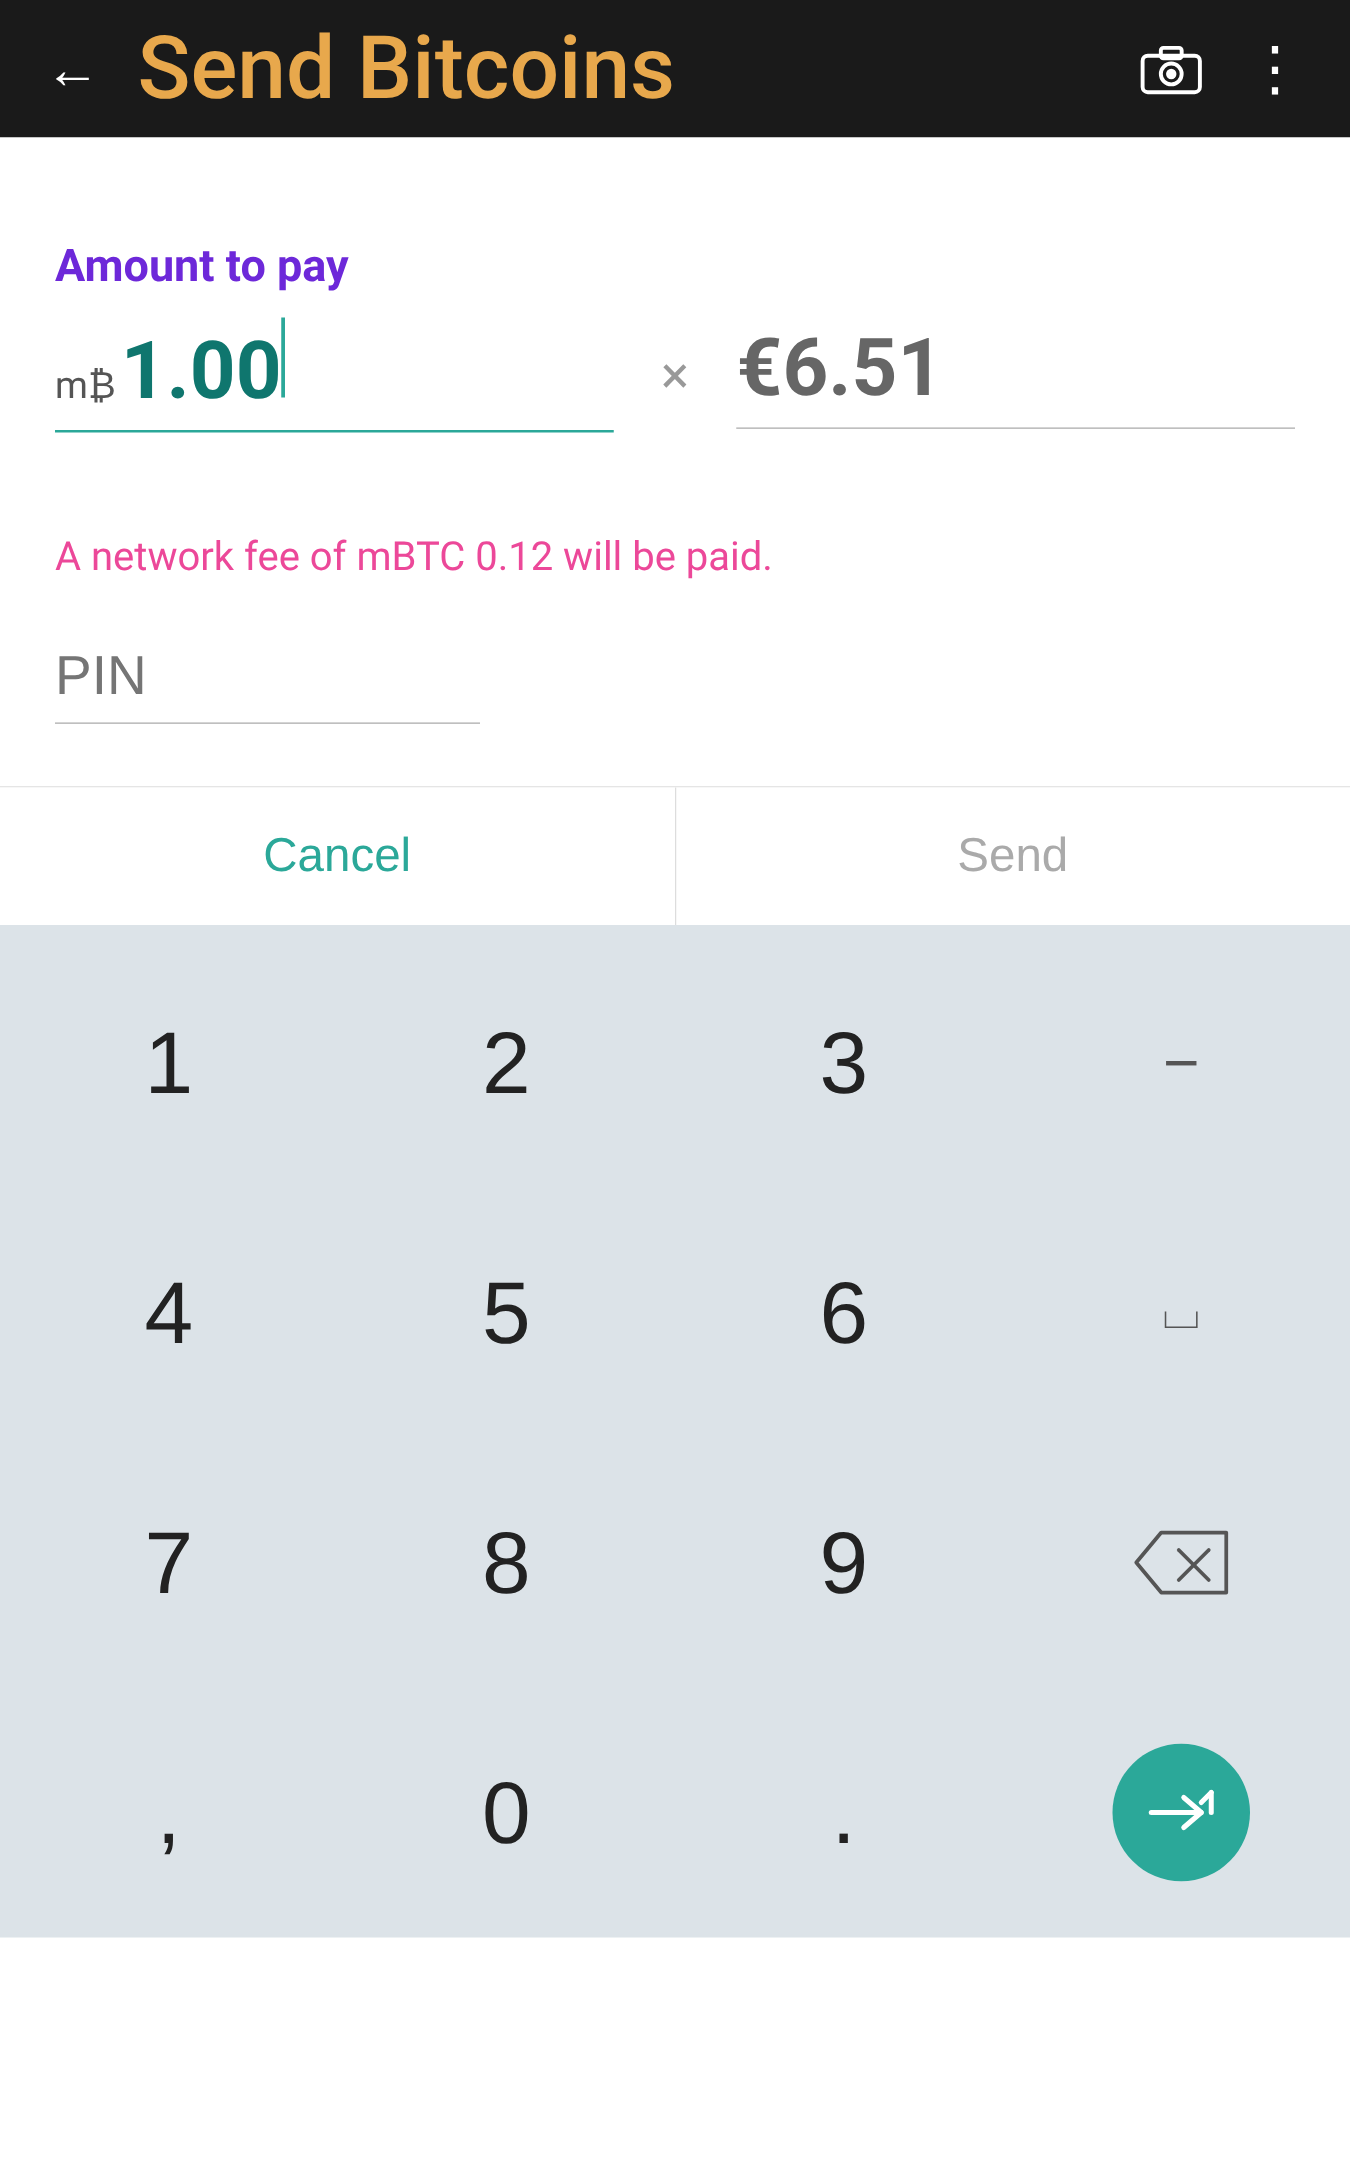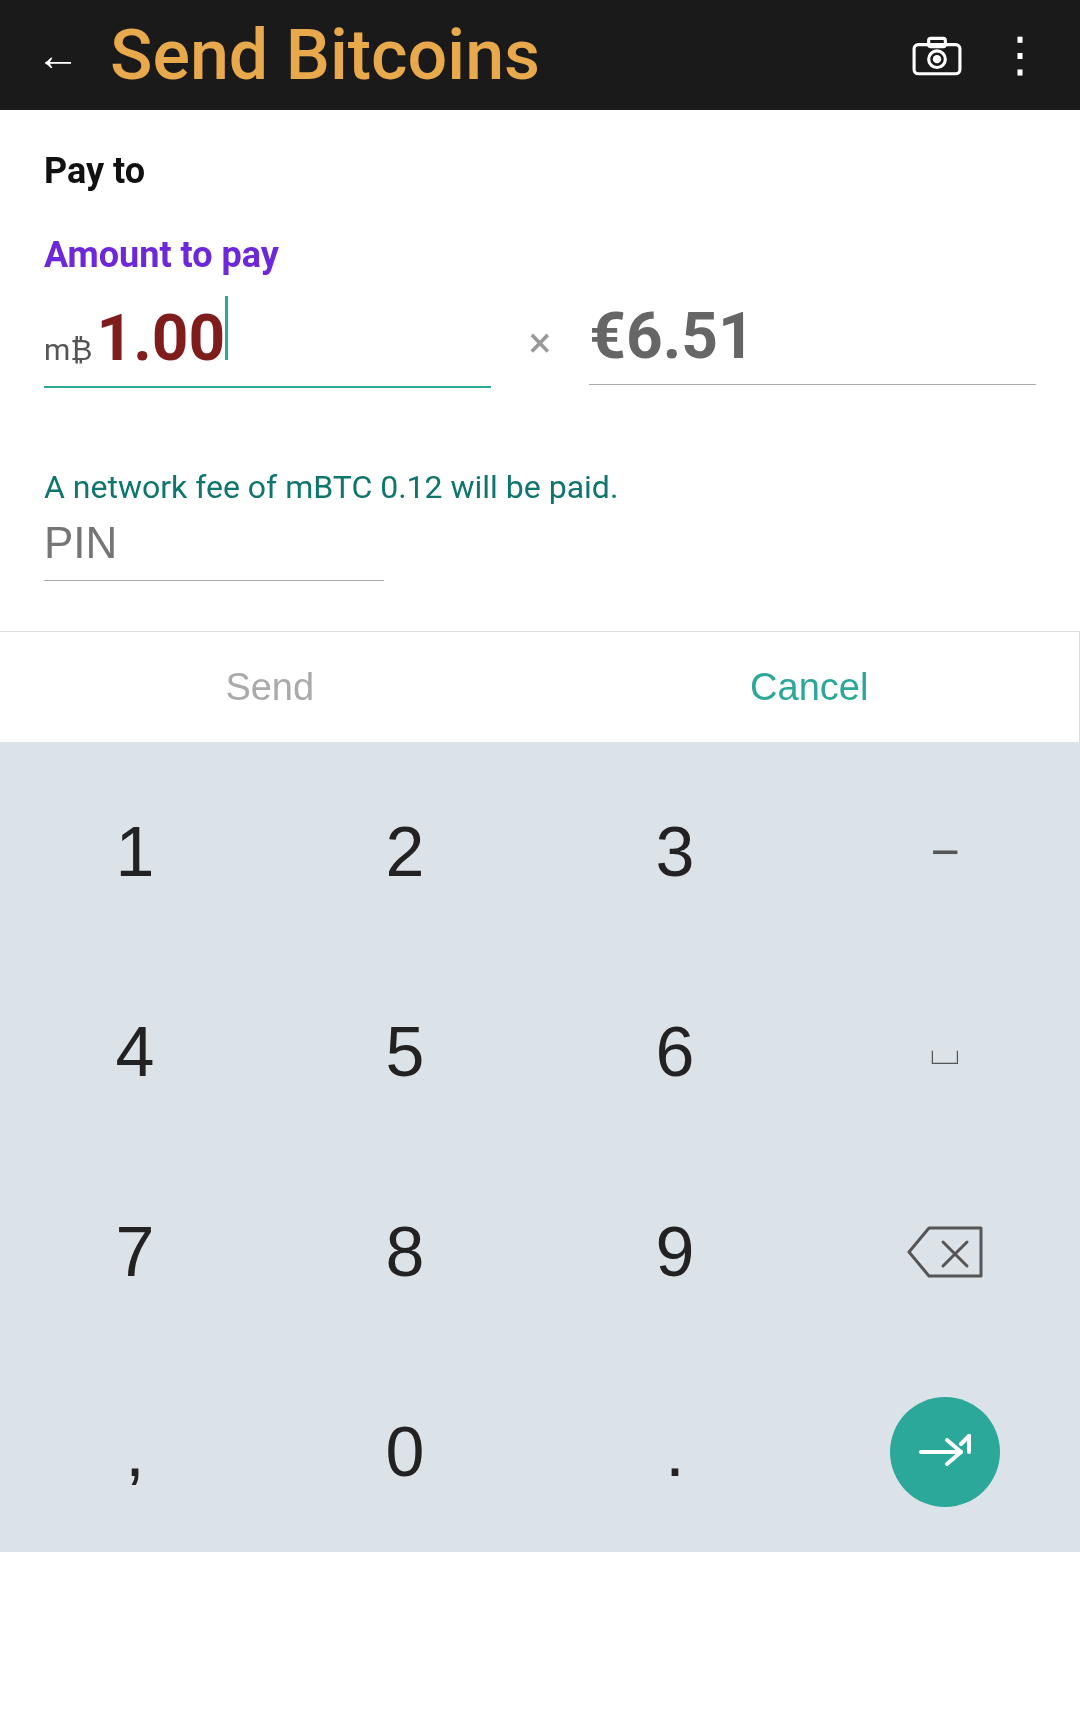--- a/index.html
+++ b/index.html
@@ -140,22 +140,23 @@
     }
 
     .eur-value {
       font-size: 64px;
       font-weight: 700;
       color: #666;
     }
 
     .network-fee {
       font-size: 32px;
-      color: #0f766e;
+      color: #ec4899;
       margin-top: 80px;
+      margin-bottom: 40px;
     }
 
     .pin-input {
       border: none;
       border-bottom: 1px solid #aaa;
       font-size: 44px;
       color: #aaa;
       padding: 12px 0;
       outline: none;
       background: transparent;
@@ -265,50 +266,49 @@
       <circle cx="24" cy="24" r="8" stroke="white" stroke-width="3" fill="none"></circle>
       <rect x="16" y="4" width="16" height="8" rx="2" stroke="white" stroke-width="3" fill="none"></rect>
       <circle cx="24" cy="24" r="4" fill="white"></circle>
     </svg>
   </span>
   <span class="header-icon-more">⋮</span>
 </div>
 
 <div class="form-area">
 
-  <div class="field-label">Pay to</div>
 
   <div class="amount-label">Amount to pay</div>
 
   <div class="amount-row">
     <div class="amount-btc-wrapper">
       <span class="mbtc-prefix">m₿</span>
-      <span class="btc-value-display" style="font-size:64px;font-weight:700;color:#7f1d1d;">1.00</span>
+      <span class="btc-value-display" style="font-size:64px;font-weight:700;color:#0f766e;">1.00</span>
       <span class="cursor-line"></span>
     </div>
 
     <span class="clear-icon">×</span>
 
     <div class="amount-eur-wrapper">
       <span class="eur-value">
         <span>€</span><span>6.51</span>
       </span>
     </div>
   </div>
 
   <div class="network-fee">A network fee of mBTC 0.12 will be paid.</div>
 
   <input class="pin-input" type="password" placeholder="PIN" style="">
 </div>
 
 <div class="divider"></div>
 
 <div class="action-row">
+  <button class="action-btn cancel-btn">Cancel</button>
   <button class="action-btn send-btn">Send</button>
-  <button class="action-btn cancel-btn">Cancel</button>
 </div>
 
 <div class="keyboard">
 
   <div class="key-row">
     <button class="key">1</button>
     <button class="key">2</button>
     <button class="key">3</button>
     <button class="key key-special">−</button>
   </div>

